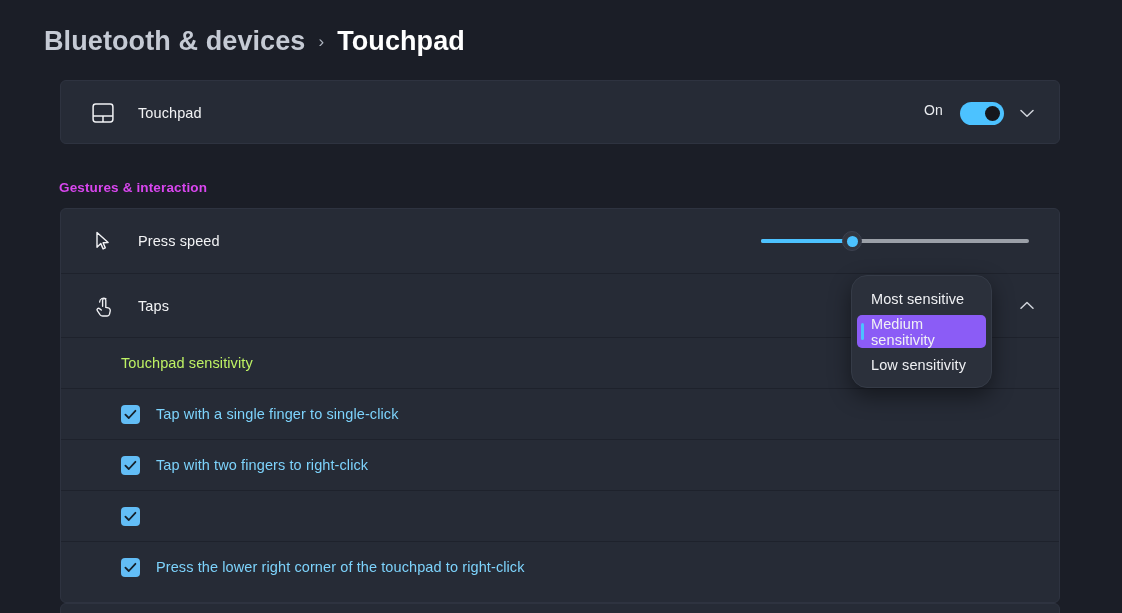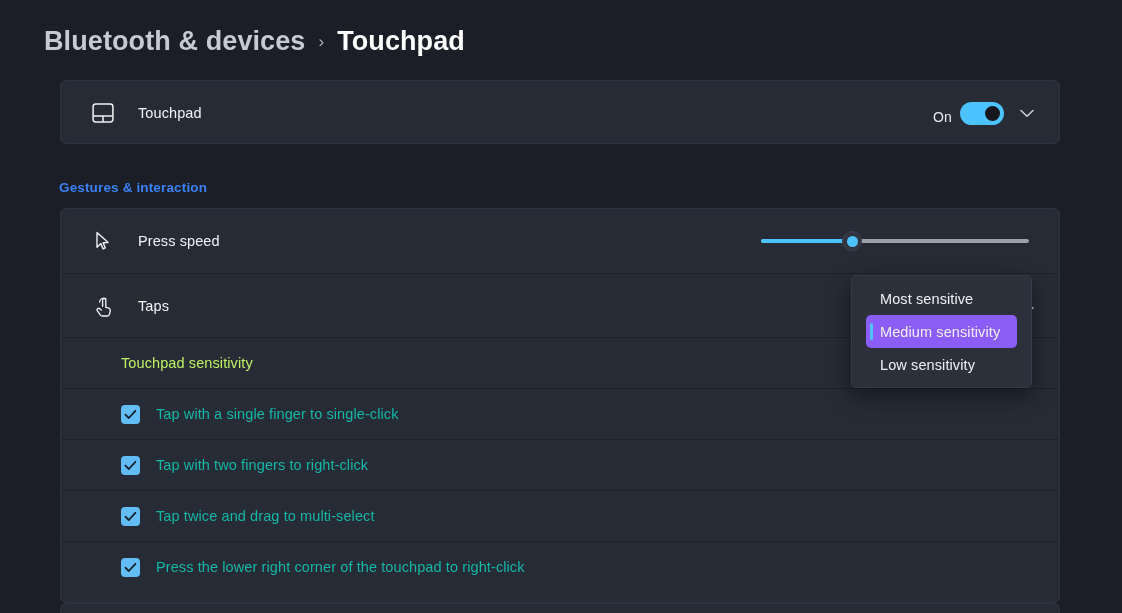--- a/index.html
+++ b/index.html
@@ -55,21 +55,21 @@
   }
   .card-top   { top: 80px; height: 64px; }
   .card-main  { top: 208px; height: 395px; }
   .card-next  { top: 603px; height: 40px; border-radius: 6px 6px 0 0; }
 
   .section-label {
     position: absolute;
     left: 59px; top: 180px;
     font-size: 13.5px;
     font-weight: 700;
-    color: #3b82f6;
+    color: #d946ef;
     letter-spacing: 0.15px;
   }
 
   
   .row {
     display: flex;
     align-items: center;
     height: 64px;
     padding: 0 17px 0 18px;
     position: relative;
@@ -84,21 +84,21 @@
   .row-label {
     font-size: 14.5px;
     color: #f2f3f5;
     font-weight: 400;
     margin-left: 16px;
     letter-spacing: 0.1px;
   }
   .row-spacer { flex: 1 1 auto; }
 
   
-  .toggle-wrap { display: flex; align-items: flex-end; gap: 8px; }
+  .toggle-wrap { display: flex; align-items: flex-start; gap: 17px; }
   .toggle-state {
     font-size: 14px;
     color: #e9ebef;
     letter-spacing: 0.1px;
   }
   .toggle {
     width: 44px; height: 23px;
     border-radius: 12px;
     background: #4cc2ff;
     position: relative;
@@ -178,34 +178,34 @@
     border-radius: 4px;
     background: #62bdf6;
     display: flex; align-items: center; justify-content: center;
     flex: 0 0 19px;
     cursor: pointer;
     margin-left: 60px;
   }
   .checkbox svg { display: block; }
   .cb-label {
     font-size: 14.5px;
-    color: #14b8a6;
+    color: #7dd3fc;
     margin-left: 16px;
     letter-spacing: 0.1px;
   }
 
   
   .flyout {
     position: absolute;
     left: 851px; top: 275px;
-    width: 181px;
+    width: 141px;
     background: #2b303b;
     border: 1px solid #353b47;
-    border-radius: 5px;
-    padding: 6px 14px;
+    border-radius: 16px;
+    padding: 6px 5px;
     box-shadow: 0 8px 22px rgba(0,0,0,0.45);
     z-index: 40;
   }
   .fly-item {
     position: relative;
     height: 33px;
     display: flex; align-items: center;
     padding-left: 14px;
     font-size: 14.5px;
     color: #f0f1f4;
@@ -320,21 +320,20 @@
       </span>
       <span class="cb-label">Tap with two fingers to right-click</span>
     </div>
 
     <div class="subrow cb-row" style="padding-left:0">
       <span class="checkbox">
         <svg width="13" height="11" viewBox="0 0 13 11">
             <polyline points="1.4,5.6 4.8,9 11.4,1.8" fill="none" stroke="#16212b" stroke-width="1.8" stroke-linecap="round" stroke-linejoin="round"></polyline>
           </svg>
       </span>
-      <span class="cb-label">Tap twice and drag to multi-select</span>
     </div>
 
     <div class="subrow cb-row" style="padding-left:0">
       <span class="checkbox">
         <svg width="13" height="11" viewBox="0 0 13 11">
             <polyline points="1.4,5.6 4.8,9 11.4,1.8" fill="none" stroke="#16212b" stroke-width="1.8" stroke-linecap="round" stroke-linejoin="round"></polyline>
           </svg>
       </span>
       <span class="cb-label">Press the lower right corner of the touchpad to right-click</span>
     </div>

